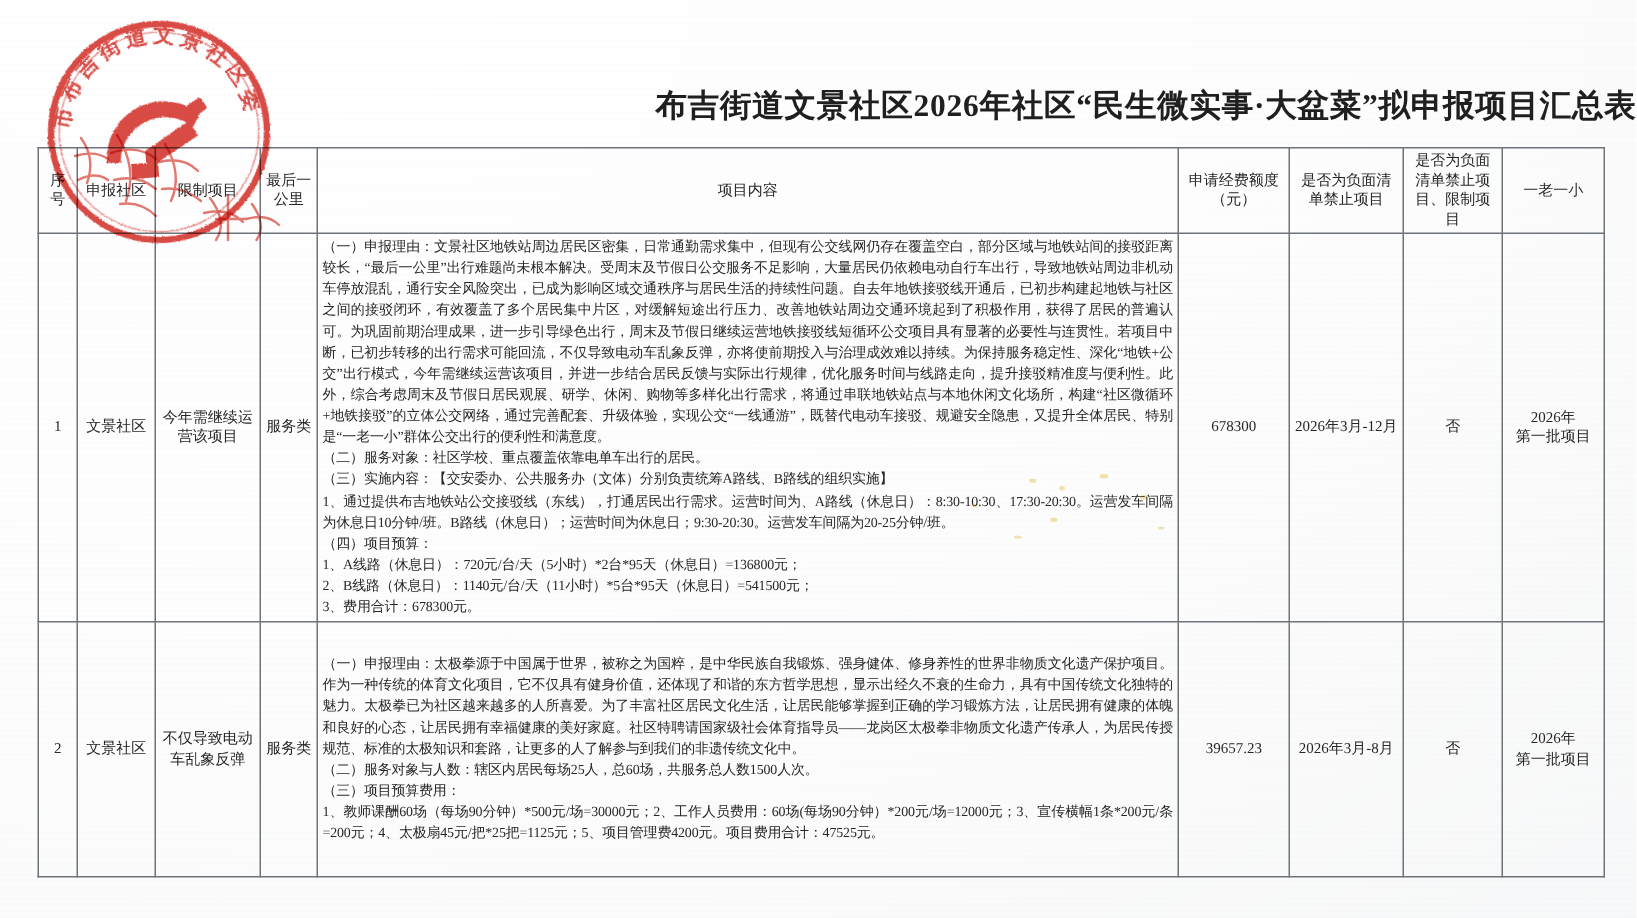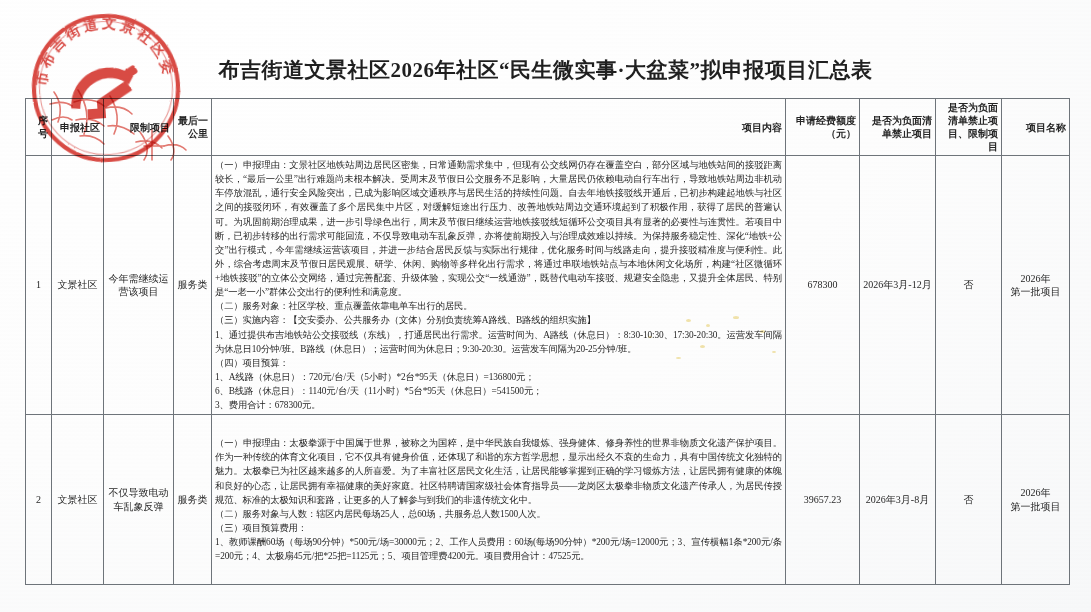--- a/index.html
+++ b/index.html
@@ -31,21 +31,21 @@
     background:
       repeating-linear-gradient(0deg, rgba(0,0,0,.012) 0px, rgba(0,0,0,0) 2px, rgba(0,0,0,0) 4px);
     mix-blend-mode: multiply;
   }
 
   
   #doc-title {
     position: absolute;
     left: 0; right: 0;
     top: 56px;
-    text-align: center;
+    text-align: right;
     font-family: "Liberation Serif", "DejaVu Serif", serif;
     font-weight: bold;
     font-size: 21px;
     letter-spacing: .5px;
     color: #1f1f1f;
     white-space: nowrap;
   }
 
   
   #tbl-wrap {
@@ -61,22 +61,22 @@
     font-size: 9.5px;
     line-height: 1.45;
   }
   table.grid th, table.grid td {
     border: 1px solid #6e747a;
     padding: 2px 3px;
     vertical-align: middle;
     color: #262626;
   }
   table.grid thead th {
-    text-align: right;
-    font-weight: bold;
+    text-align: center;
+    font-weight: normal;
     font-size: 10px;
     height: 46px;
     line-height: 1.3;
   }
   
   col.c-seq   { width: 26px; }
   col.c-comm  { width: 52px; }
   col.c-name  { width: 70px; }
   col.c-type  { width: 38px; }
   col.c-body  { width: 574px; }
@@ -164,38 +164,38 @@
       <thead>
         <tr>
           <th>序号</th>
           <th>申报社区</th>
           <th>限制项目</th>
           <th>最后一公里</th>
           <th>项目内容</th>
           <th>申请经费额度（元）</th>
           <th>是否为负面清单禁止项目</th>
           <th>是否为负面清单禁止项目、限制项目</th>
-          <th>项目名称</th>
+          <th>一老一小</th>
         </tr>
       </thead>
       <tbody>
 
         <tr class="row1">
           <td class="ctr">1</td>
           <td class="ctr">文景社区</td>
           <td class="ctr">今年需继续运营该项目</td>
           <td class="ctr">服务类</td>
           <td class="body-cell">
               <p>（一）申报理由：文景社区地铁站周边居民区密集，日常通勤需求集中，但现有公交线网仍存在覆盖空白，部分区域与地铁站间的接驳距离较长，“最后一公里”出行难题尚未根本解决。受周末及节假日公交服务不足影响，大量居民仍依赖电动自行车出行，导致地铁站周边非机动车停放混乱，通行安全风险突出，已成为影响区域交通秩序与居民生活的持续性问题。自去年地铁接驳线开通后，已初步构建起地铁与社区之间的接驳闭环，有效覆盖了多个居民集中片区，对缓解短途出行压力、改善地铁站周边交通环境起到了积极作用，获得了居民的普遍认可。为巩固前期治理成果，进一步引导绿色出行，周末及节假日继续运营地铁接驳线短循环公交项目具有显著的必要性与连贯性。若项目中断，已初步转移的出行需求可能回流，不仅导致电动车乱象反弹，亦将使前期投入与治理成效难以持续。为保持服务稳定性、深化“地铁+公交”出行模式，今年需继续运营该项目，并进一步结合居民反馈与实际出行规律，优化服务时间与线路走向，提升接驳精准度与便利性。此外，综合考虑周末及节假日居民观展、研学、休闲、购物等多样化出行需求，将通过串联地铁站点与本地休闲文化场所，构建“社区微循环+地铁接驳”的立体公交网络，通过完善配套、升级体验，实现公交“一线通游”，既替代电动车接驳、规避安全隐患，又提升全体居民、特别是“一老一小”群体公交出行的便利性和满意度。</p>
               <p>（二）服务对象：社区学校、重点覆盖依靠电单车出行的居民。</p>
               <p>（三）实施内容：【交安委办、公共服务办（文体）分别负责统筹A路线、B路线的组织实施】</p>
               <p>1、通过提供布吉地铁站公交接驳线（东线），打通居民出行需求。运营时间为、A路线（休息日）：8:30-10:30、17:30-20:30。运营发车间隔为休息日10分钟/班。B路线（休息日）；运营时间为休息日；9:30-20:30。运营发车间隔为20-25分钟/班。</p>
               <p>（四）项目预算：</p>
               <p>1、A线路（休息日）：720元/台/天（5小时）*2台*95天（休息日）=136800元；</p>
-              <p>6、B线路（休息日）：1140元/台/天（11小时）*5台*95天（休息日）=541500元；</p>
+              <p>2、B线路（休息日）：1140元/台/天（11小时）*5台*95天（休息日）=541500元；</p>
               <p>3、费用合计：678300元。</p>
             </td>
           <td class="ctr">678300</td>
           <td class="ctr">2026年3月-12月</td>
           <td class="ctr">否</td>
           <td class="ctr">2026年<br>第一批项目</td>
         </tr>
 
         <tr class="row2">
           <td class="ctr">2</td>

